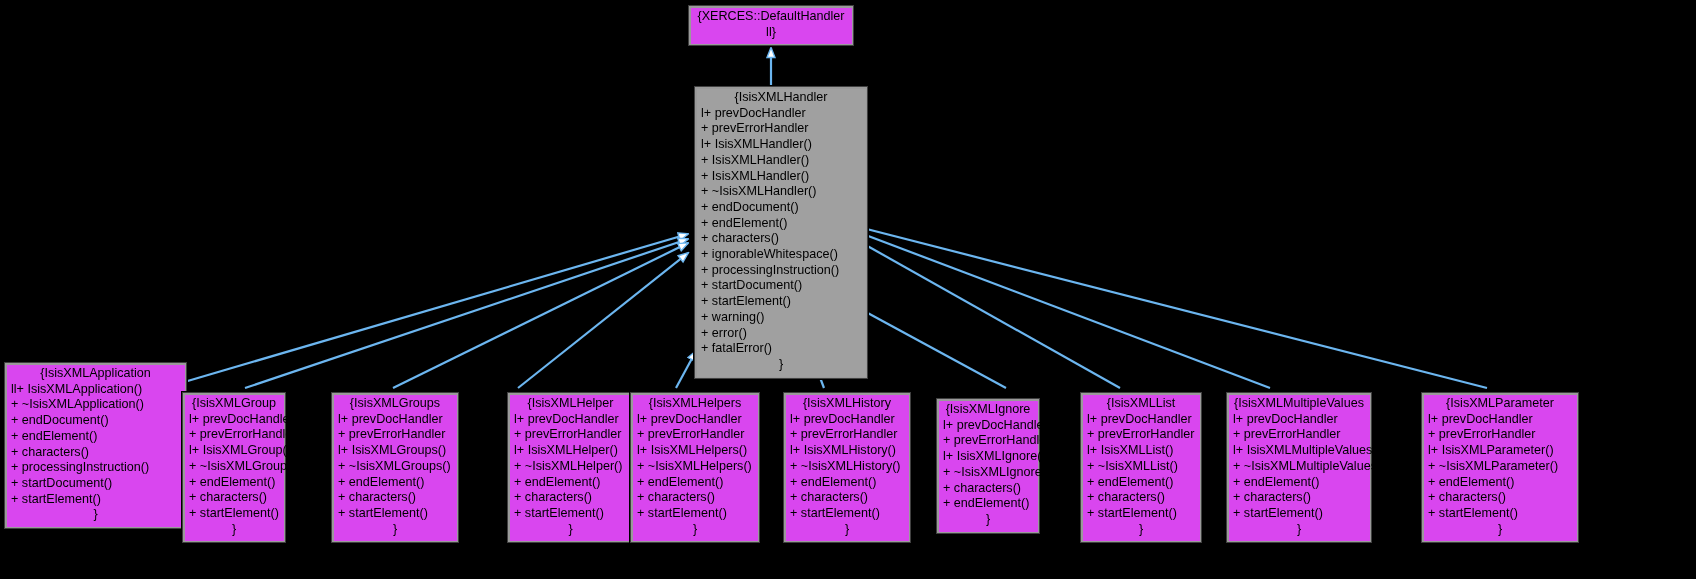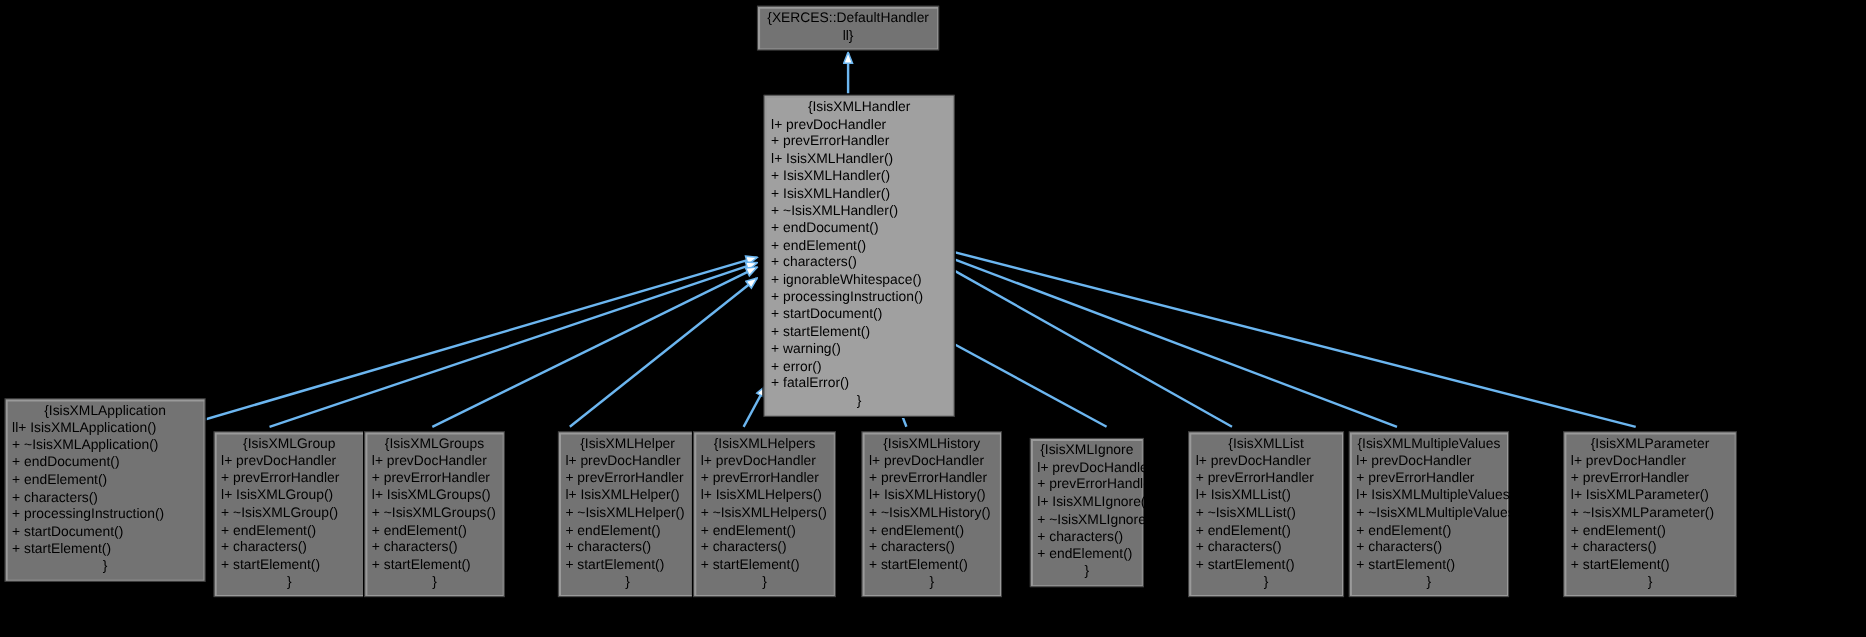--- a/index.html
+++ b/index.html
@@ -24,21 +24,21 @@
   svg.edges {
     position: absolute;
     left: 0; top: 0;
     width: 1696px;
     height: 579px;
     pointer-events: none;
   }
   .node {
     position: absolute;
     box-sizing: border-box;
-    background: #737373;
+    background: #d946ef;
     border: 1px solid #404040;
     box-shadow: 2px 2px 0 0 #9a9a9a inset, -1px -1px 0 0 #9a9a9a inset;
     outline: 1px solid #000000;
     padding: 3px 6px 5px 6px;
     color: #000000;
     font-size: 12.6px;
     line-height: 15.7px;
     white-space: nowrap;
     z-index: 2;
   }
@@ -119,21 +119,21 @@
     <span class="member">+ ~IsisXMLApplication()</span>
     <span class="member">+ endDocument()</span>
     <span class="member">+ endElement()</span>
     <span class="member">+ characters()</span>
     <span class="member">+ processingInstruction()</span>
     <span class="member">+ startDocument()</span>
     <span class="member">+ startElement()</span>
     <span class="closer">}</span>
   </div>
 
-  <div class="node" style="left:182px; top:392px; width:138px;margin-left:12px;">
+  <div class="node" style="left:182px; top:392px; width:104px;">
     <span class="title">{IsisXMLGroup</span>
     <span class="member">l+ prevDocHandler</span>
     <span class="member">+ prevErrorHandler</span>
     <span class="member">l+ IsisXMLGroup()</span>
     <span class="member">+ ~IsisXMLGroup()</span>
     <span class="member">+ endElement()</span>
     <span class="member">+ characters()</span>
     <span class="member">+ startElement()</span>
     <span class="closer">}</span>
   </div>
@@ -190,21 +190,21 @@
     <span class="title">{IsisXMLIgnore</span>
     <span class="member">l+ prevDocHandler</span>
     <span class="member">+ prevErrorHandler</span>
     <span class="member">l+ IsisXMLIgnore()</span>
     <span class="member">+ ~IsisXMLIgnore()</span>
     <span class="member">+ characters()</span>
     <span class="member">+ endElement()</span>
     <span class="closer">}</span>
   </div>
 
-  <div class="node" style="left:1080px; top:392px; width:142px;">
+  <div class="node" style="left:1080px; top:392px; width:122px;">
     <span class="title">{IsisXMLList</span>
     <span class="member">l+ prevDocHandler</span>
     <span class="member">+ prevErrorHandler</span>
     <span class="member">l+ IsisXMLList()</span>
     <span class="member">+ ~IsisXMLList()</span>
     <span class="member">+ endElement()</span>
     <span class="member">+ characters()</span>
     <span class="member">+ startElement()</span>
     <span class="closer">}</span>
   </div>

